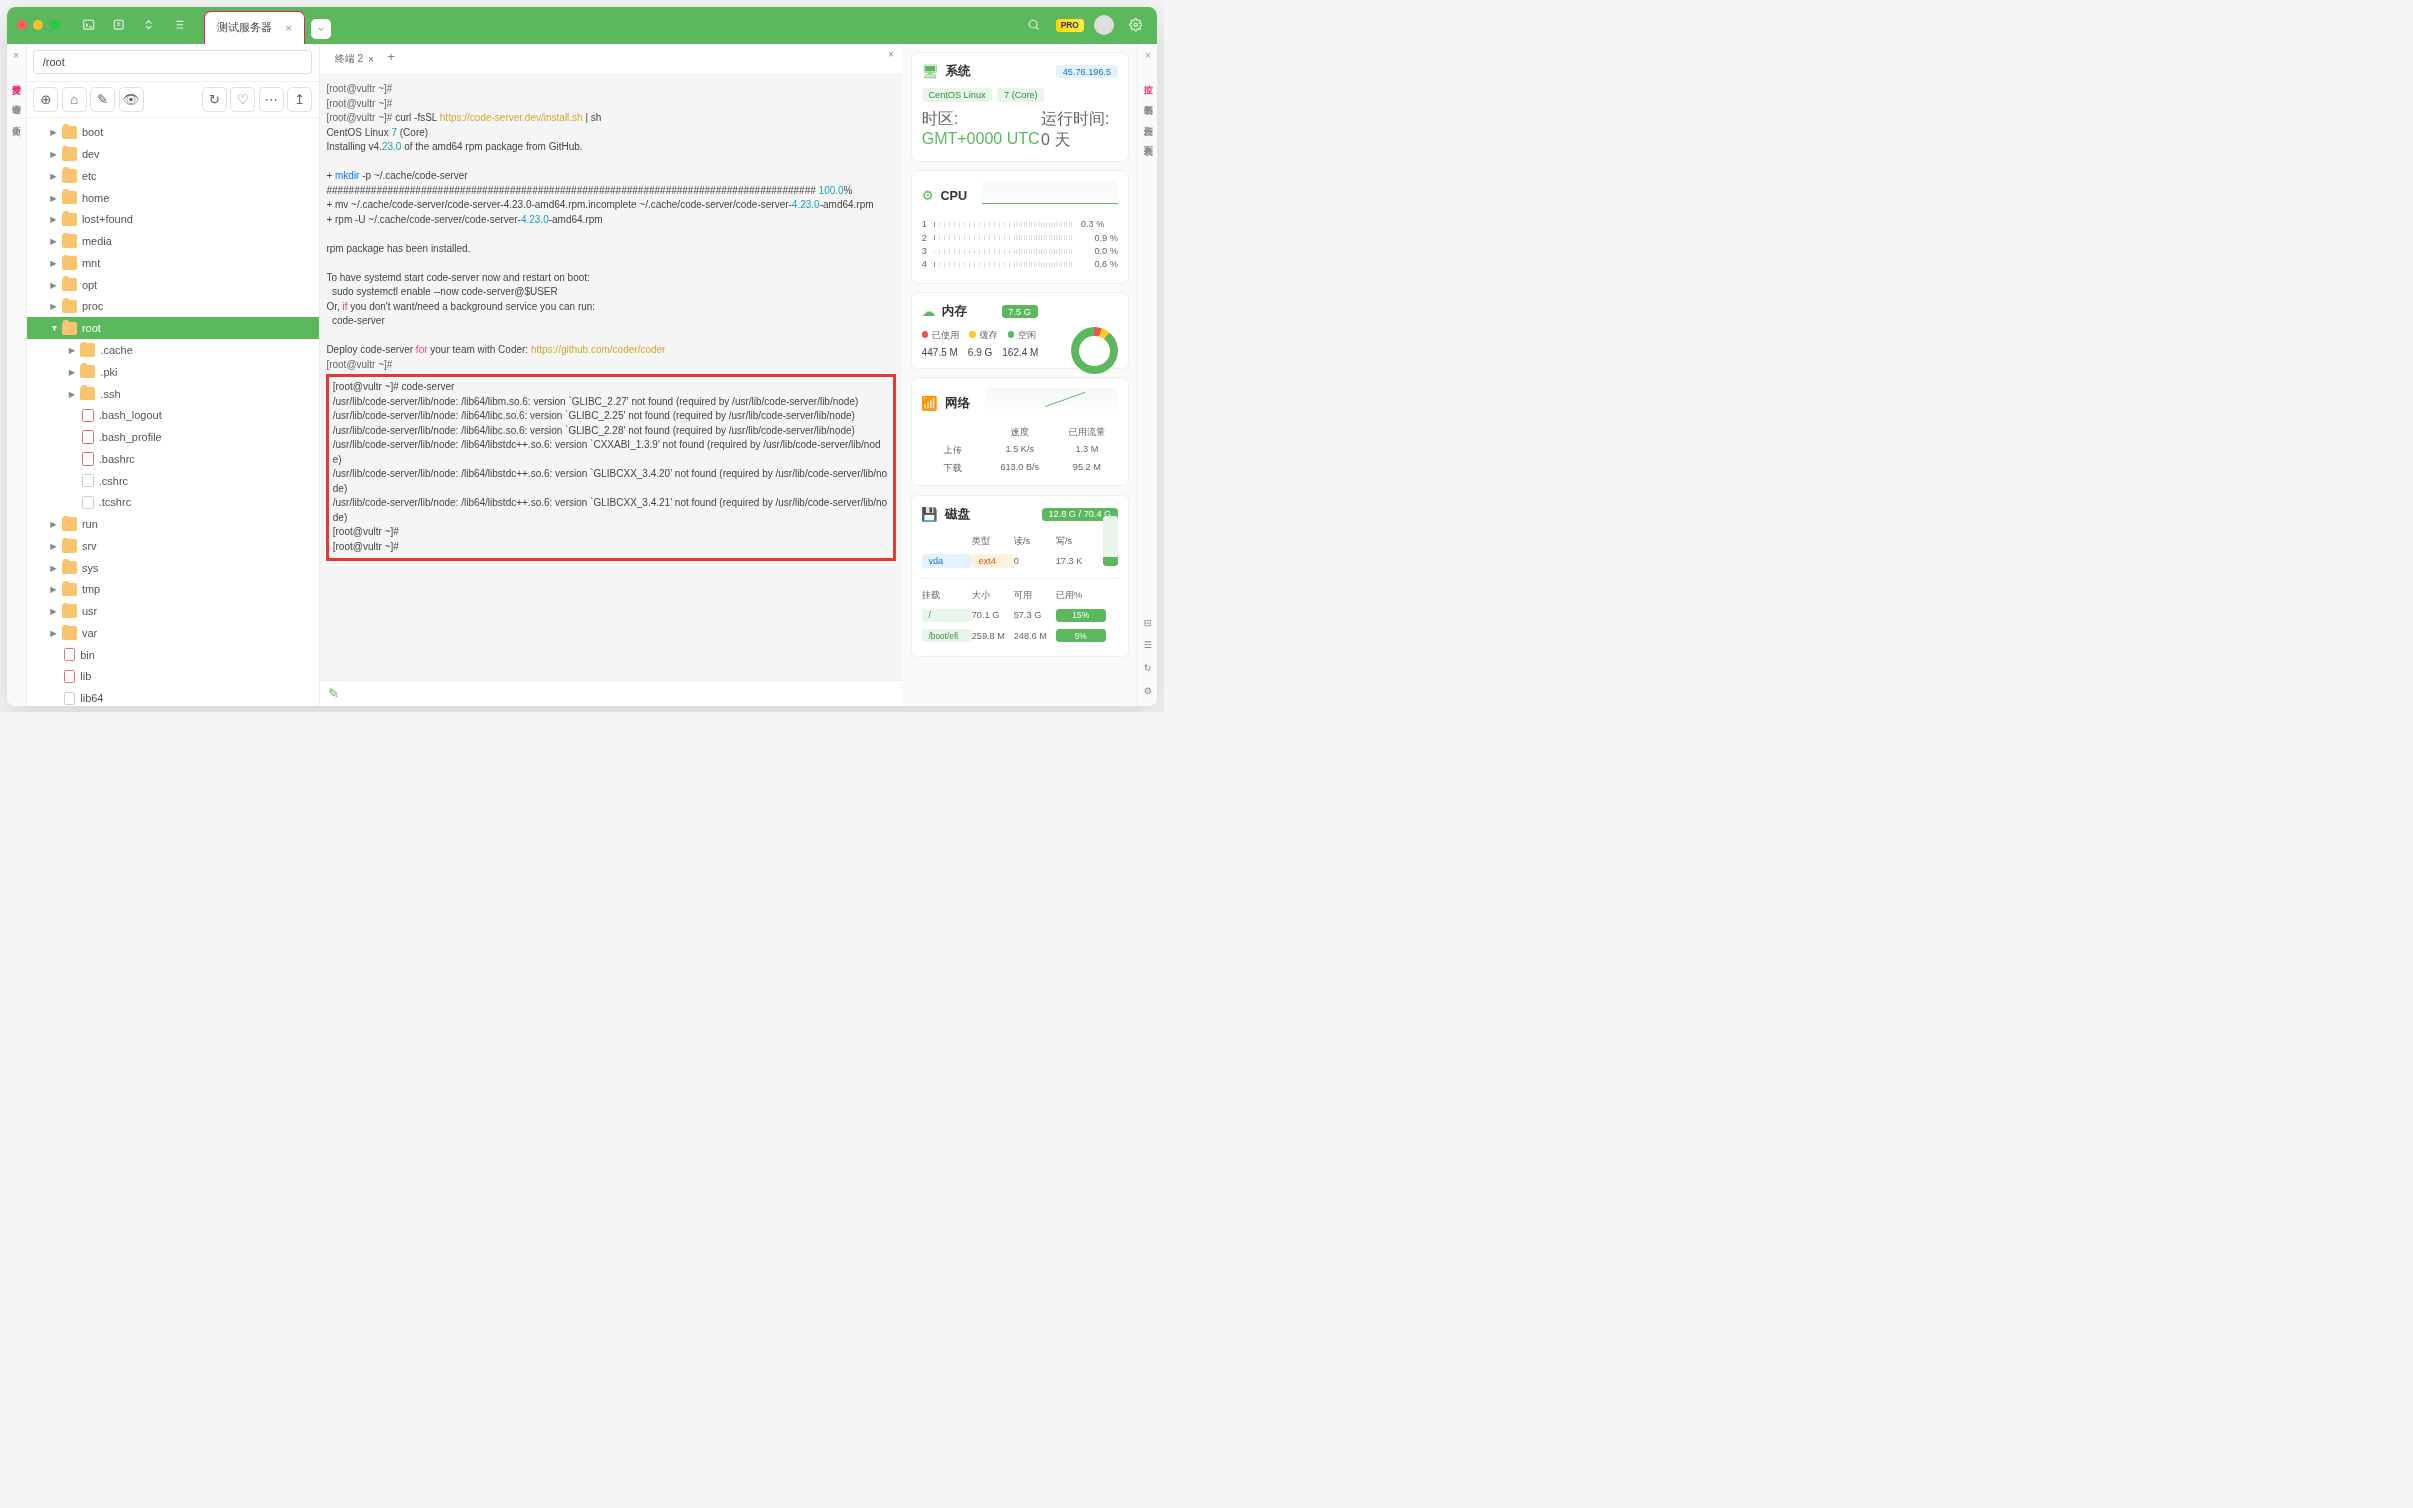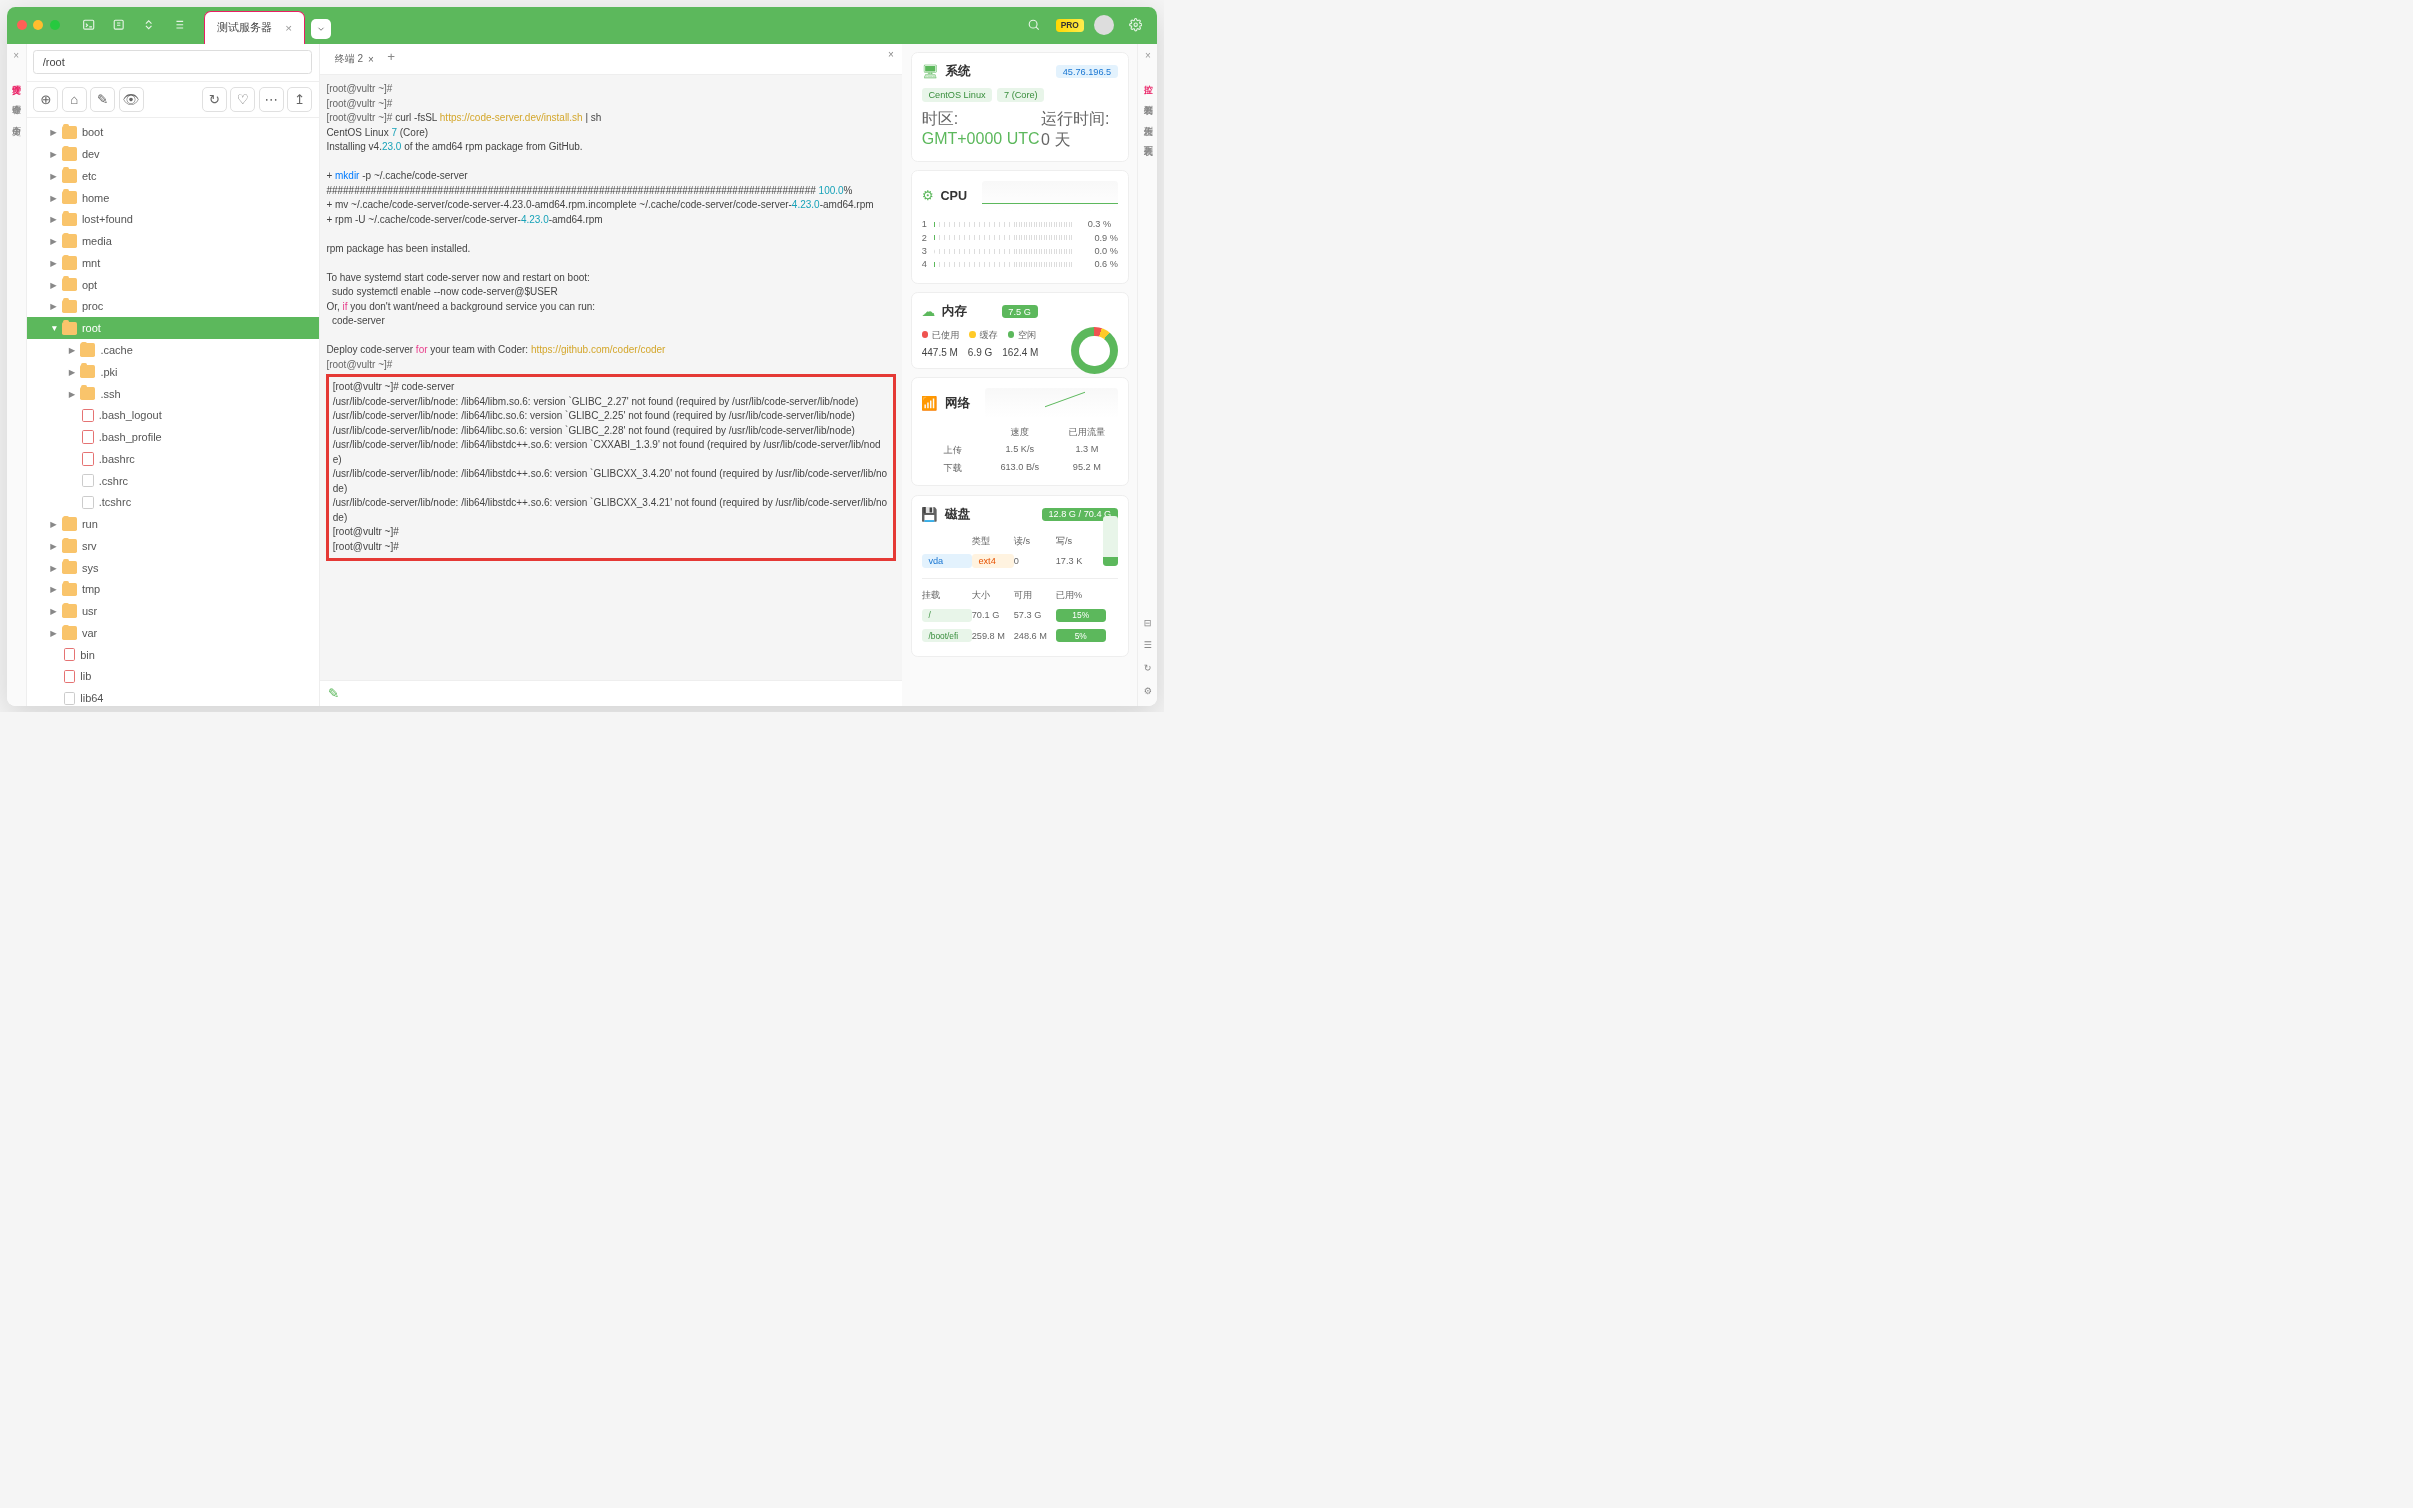--- a/index.html
+++ b/index.html
@@ -396,21 +396,21 @@
           <span class="card-icon">⚙</span>
           <span class="card-title">CPU</span>
           <div class="sparkline" style="flex:1;margin-left:8.4px;margin-bottom:0;"></div>
         </div>
         <div id="cpu-cores">
             <div class="cpu-row">
               <span>1</span>
               <div class="cpu-bar">
                 <div class="cpu-fill" style="width:0.8999999999999999%"></div>
               </div>
-              <span style="width:37px;text-align:center;">0.3 %</span>
+              <span style="width:37px;text-align:left;">0.3 %</span>
             </div>
             <div class="cpu-row">
               <span>2</span>
               <div class="cpu-bar">
                 <div class="cpu-fill" style="width:2.7%"></div>
               </div>
               <span style="width:37px;text-align:right;">0.9 %</span>
             </div>
             <div class="cpu-row">
               <span>3</span>

